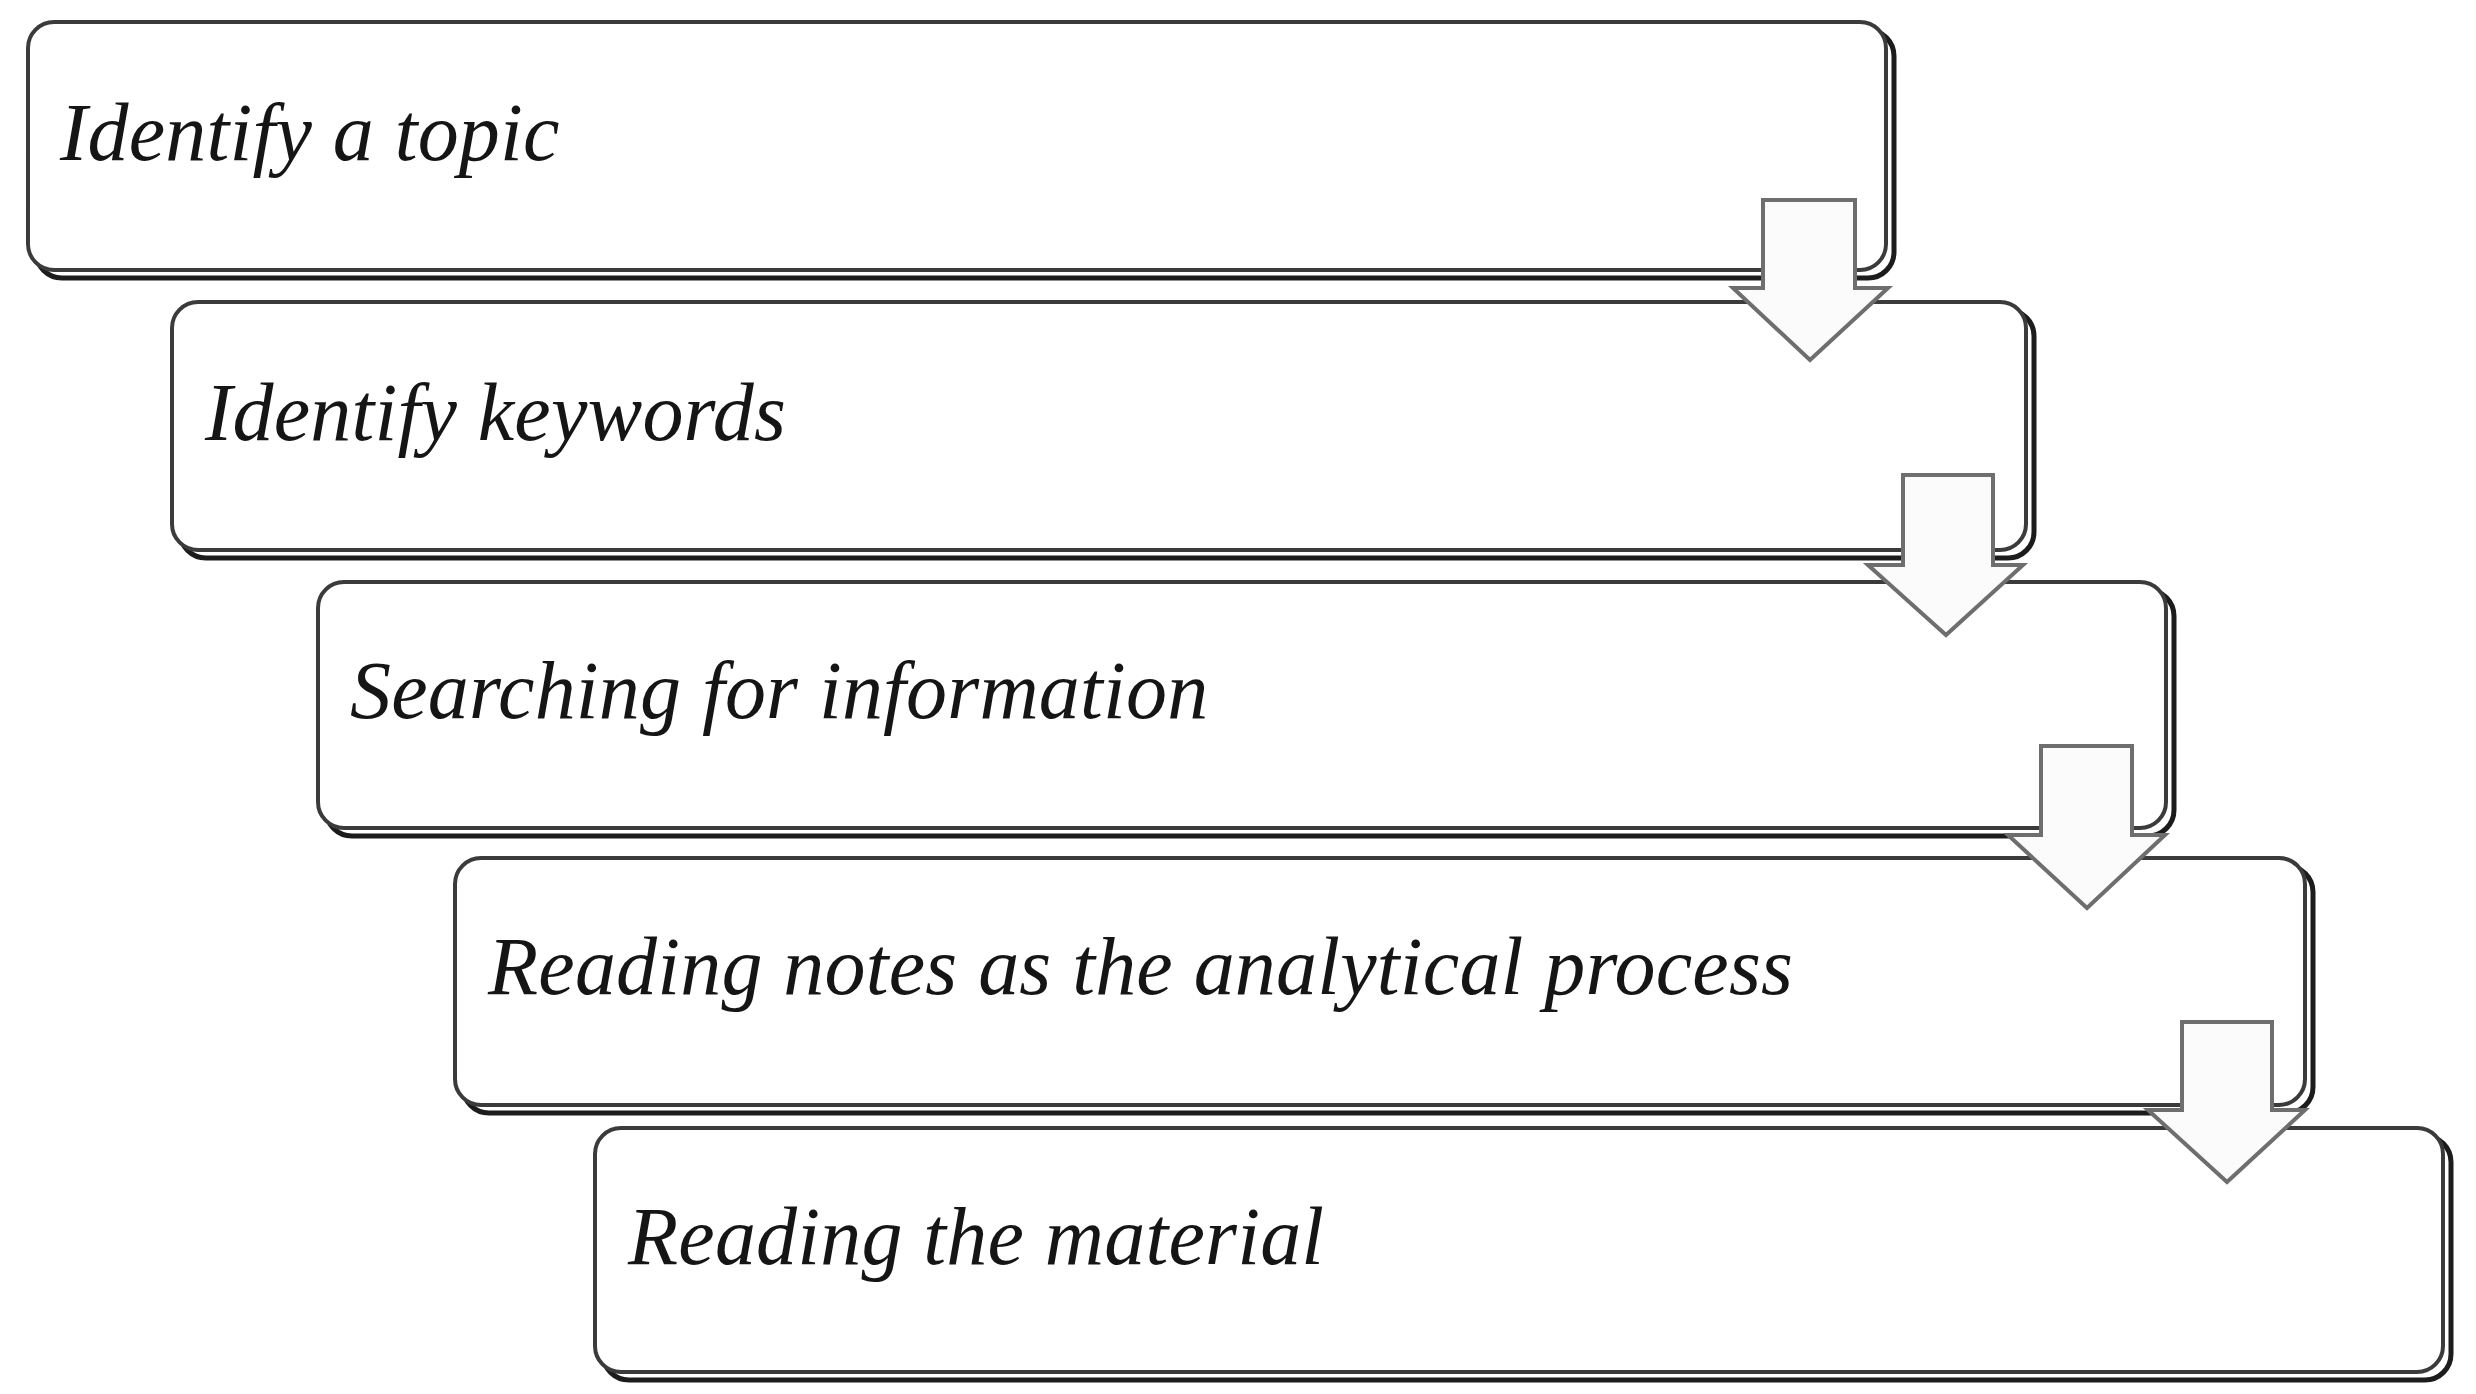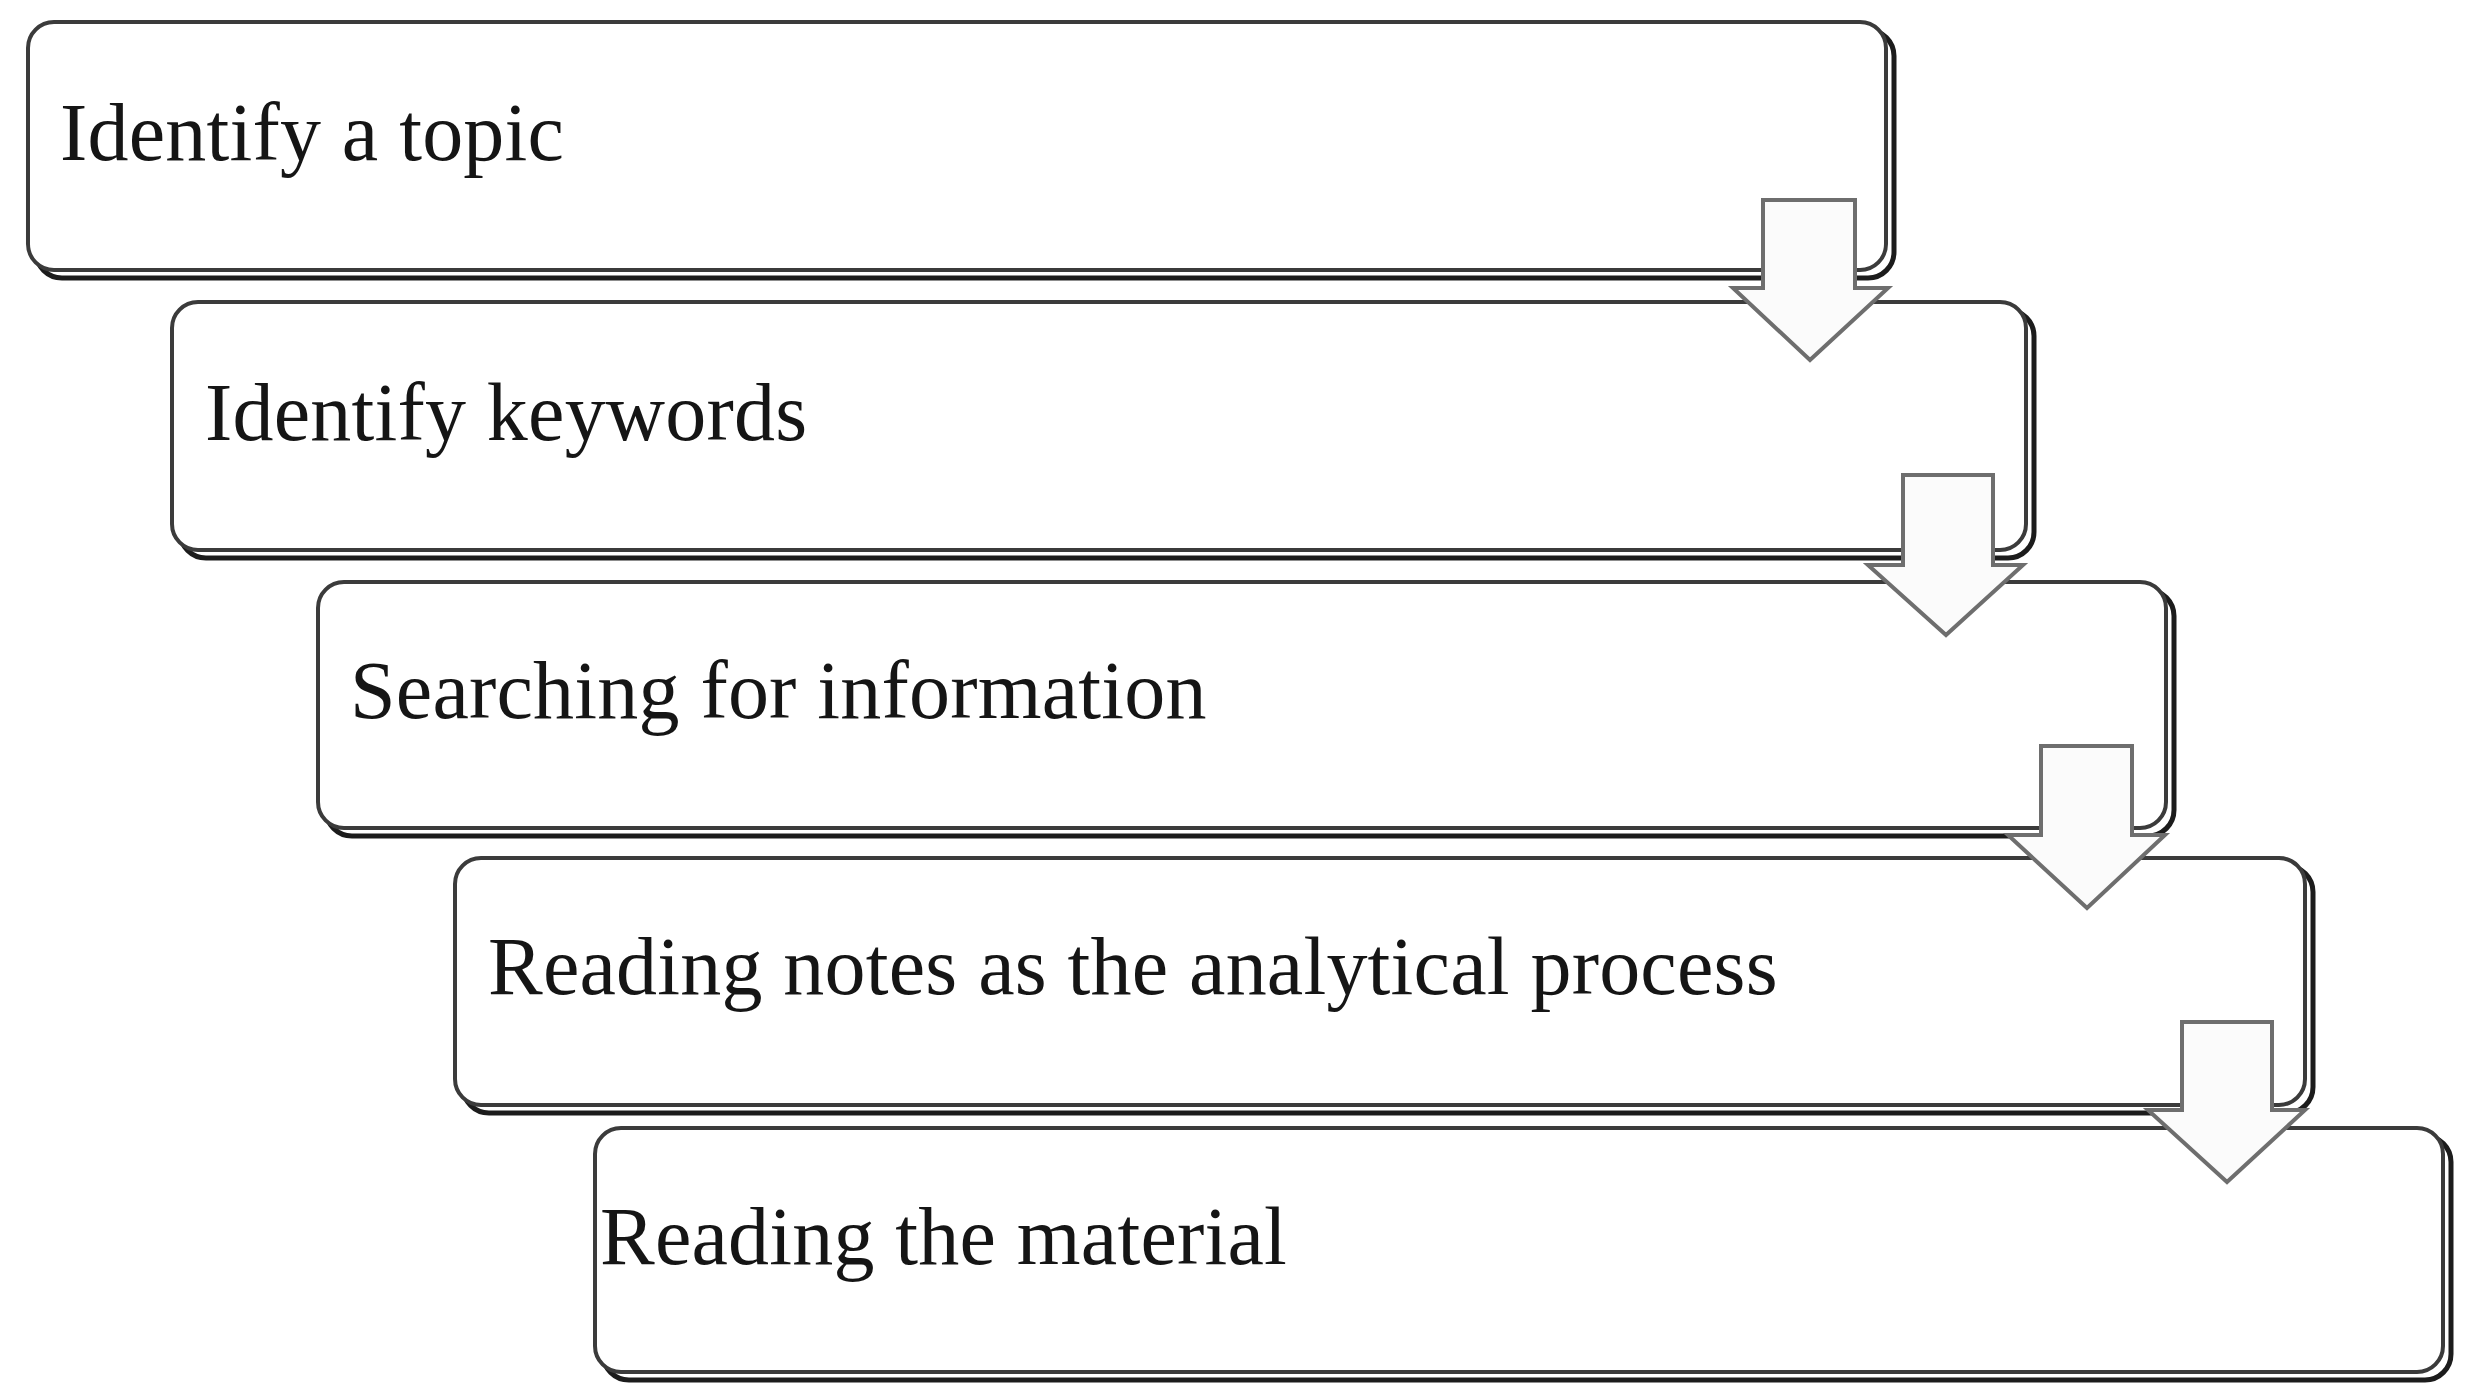--- a/index.html
+++ b/index.html
@@ -10,20 +10,21 @@
   }
   body {
     font-family: "Liberation Serif", "DejaVu Serif", serif;
   }
   #canvas {
     position: relative;
     width: 2476px;
     height: 1394px;
     background: #ffffff;
     overflow: hidden;
+    font-style: italic;
   }
   .flow-svg {
     position: absolute;
     left: 0;
     top: 0;
     width: 2476px;
     height: 1394px;
   }
   .step-label {
     position: absolute;
@@ -84,15 +85,15 @@
   </svg>
 
   <div class="step-label" style="left:60px;  top:92px;">Identify a topic</div>
 
   <div class="step-label" style="left:205px; top:372px;">Identify keywords</div>
 
   <div class="step-label" style="left:350px; top:650px;">Searching for information</div>
 
   <div class="step-label" style="left:488px; top:926px;">Reading notes as the analytical process</div>
 
-  <div class="step-label" style="left:600px; top:1196px;">Reading the material</div>
+  <div class="step-label" style="left:628px; top:1196px;">Reading the material</div>
 
 </div>
 
 </body></html>

